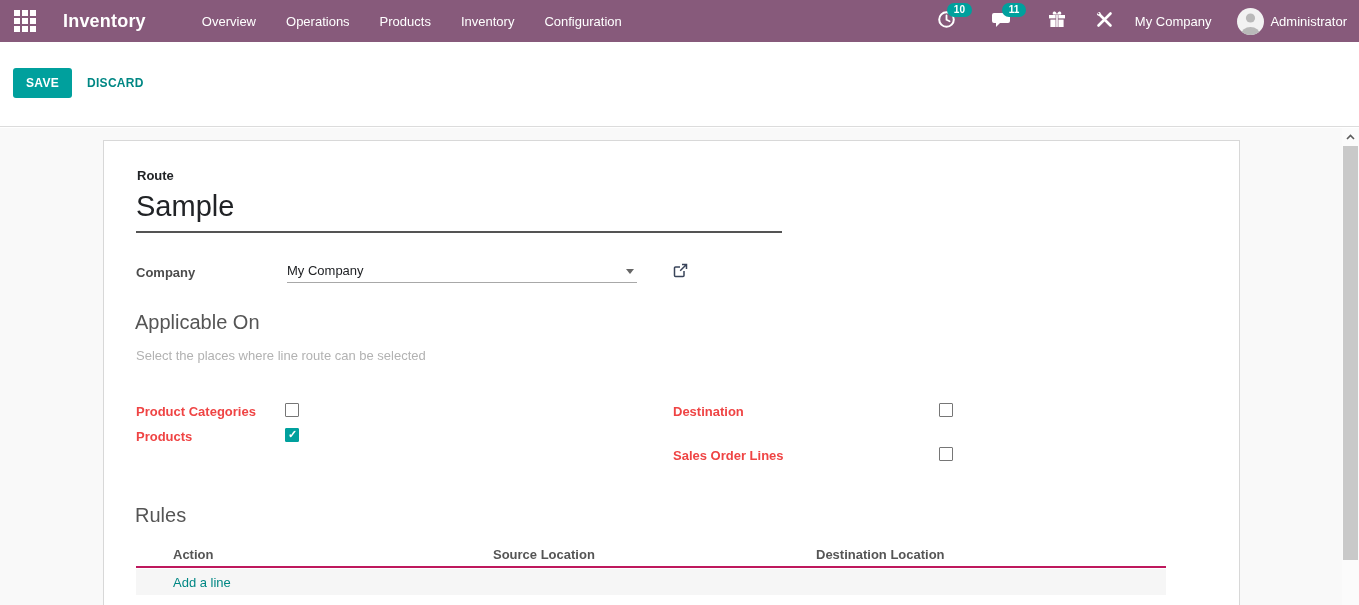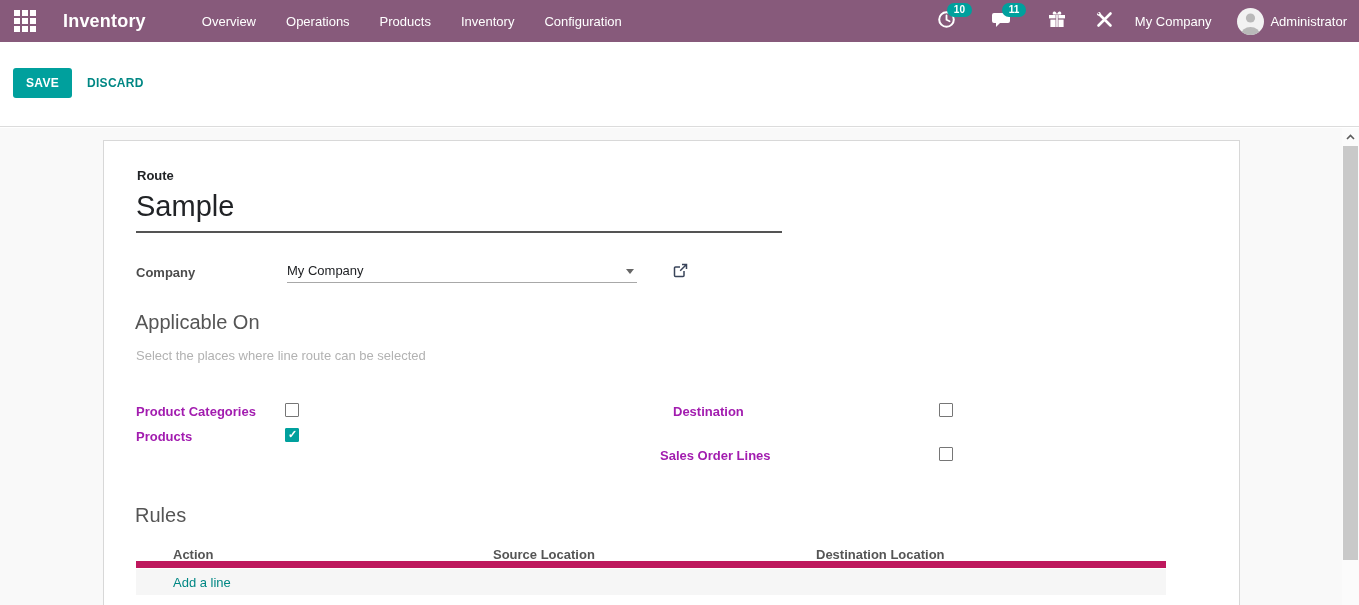--- a/index.html
+++ b/index.html
@@ -83,32 +83,32 @@
   .caret-down {
     position:absolute; right:3px; top:6px; width:0; height:0;
     border-left:4px solid transparent; border-right:4px solid transparent; border-top:5px solid #666;
   }
   .ext-link { position:absolute; left:537px; top:0px; cursor:pointer; }
 
   .section-title { position:absolute; left:31px; font-size:20px; color:#555; }
   .help-text { position:absolute; left:32px; top:207px; font-size:13px; color:#b2b2b2; }
 
   .cb-row { position:absolute; height:16px; display:flex; align-items:center; }
-  .cb-label { font-size:13px; font-weight:bold; color:#a21caf; }
+  .cb-label { font-size:13px; font-weight:bold; color:#ef4444; }
   .checkbox {
     position:absolute; width:14px; height:14px; background:#fff; border:1px solid #767676;
     border-radius:1px; cursor:pointer; top:0;
   }
   .checkbox.checked { background:#00A09D; border-color:#00A09D; }
   .checkbox.checked::after {
     content:"✓"; color:#fff; font-size:11px; position:absolute; left:2px; top:-1px; font-weight:bold;
   }
 
   .rules-table { position:absolute; left:32px; top:404px; width:1030px; }
-  .rt-header { position:relative; height:23px; border-bottom:7px solid #be185d;text-decoration:underline; }
+  .rt-header { position:relative; height:23px; border-bottom:2px solid #be185d;text-decoration:underline; }
   .rt-header span { position:absolute; top:2px; font-size:13px; font-weight:bold; color:#555; }
   .rt-h-action { left:37px; }
   .rt-h-source { left:357px; }
   .rt-h-dest { left:680px; }
   .rt-addrow {
     height:26px; background:#f6f6f6; display:flex; align-items:center; padding-left:37px;
     margin-top:1px; cursor:pointer;
   }
   .add-line-link { font-size:13px; color:#008784; }
 </style>
@@ -227,21 +227,21 @@
     <div class="cb-row" style="left:32px; top:287px;">
       <span class="cb-label">Products</span>
     </div>
     <div class="checkbox checked" style="left:181px; top:287px;"></div>
 
     <div class="cb-row" style="left:569px; top:262px;">
       <span class="cb-label">Destination</span>
     </div>
     <div class="checkbox" style="left:835px; top:262px;"></div>
 
-    <div class="cb-row" style="left:556px; top:306px;justify-content:flex-end;">
+    <div class="cb-row" style="left:569px; top:306px;justify-content:flex-end;">
       <span class="cb-label">Sales Order Lines</span>
     </div>
     <div class="checkbox" style="left:835px; top:306px;"></div>
 
     <div class="section-title" style="top:363px">Rules</div>
 
     <div class="rules-table">
       <div class="rt-header">
         <span class="rt-h-action">Action</span>
         <span class="rt-h-source">Source Location</span>

